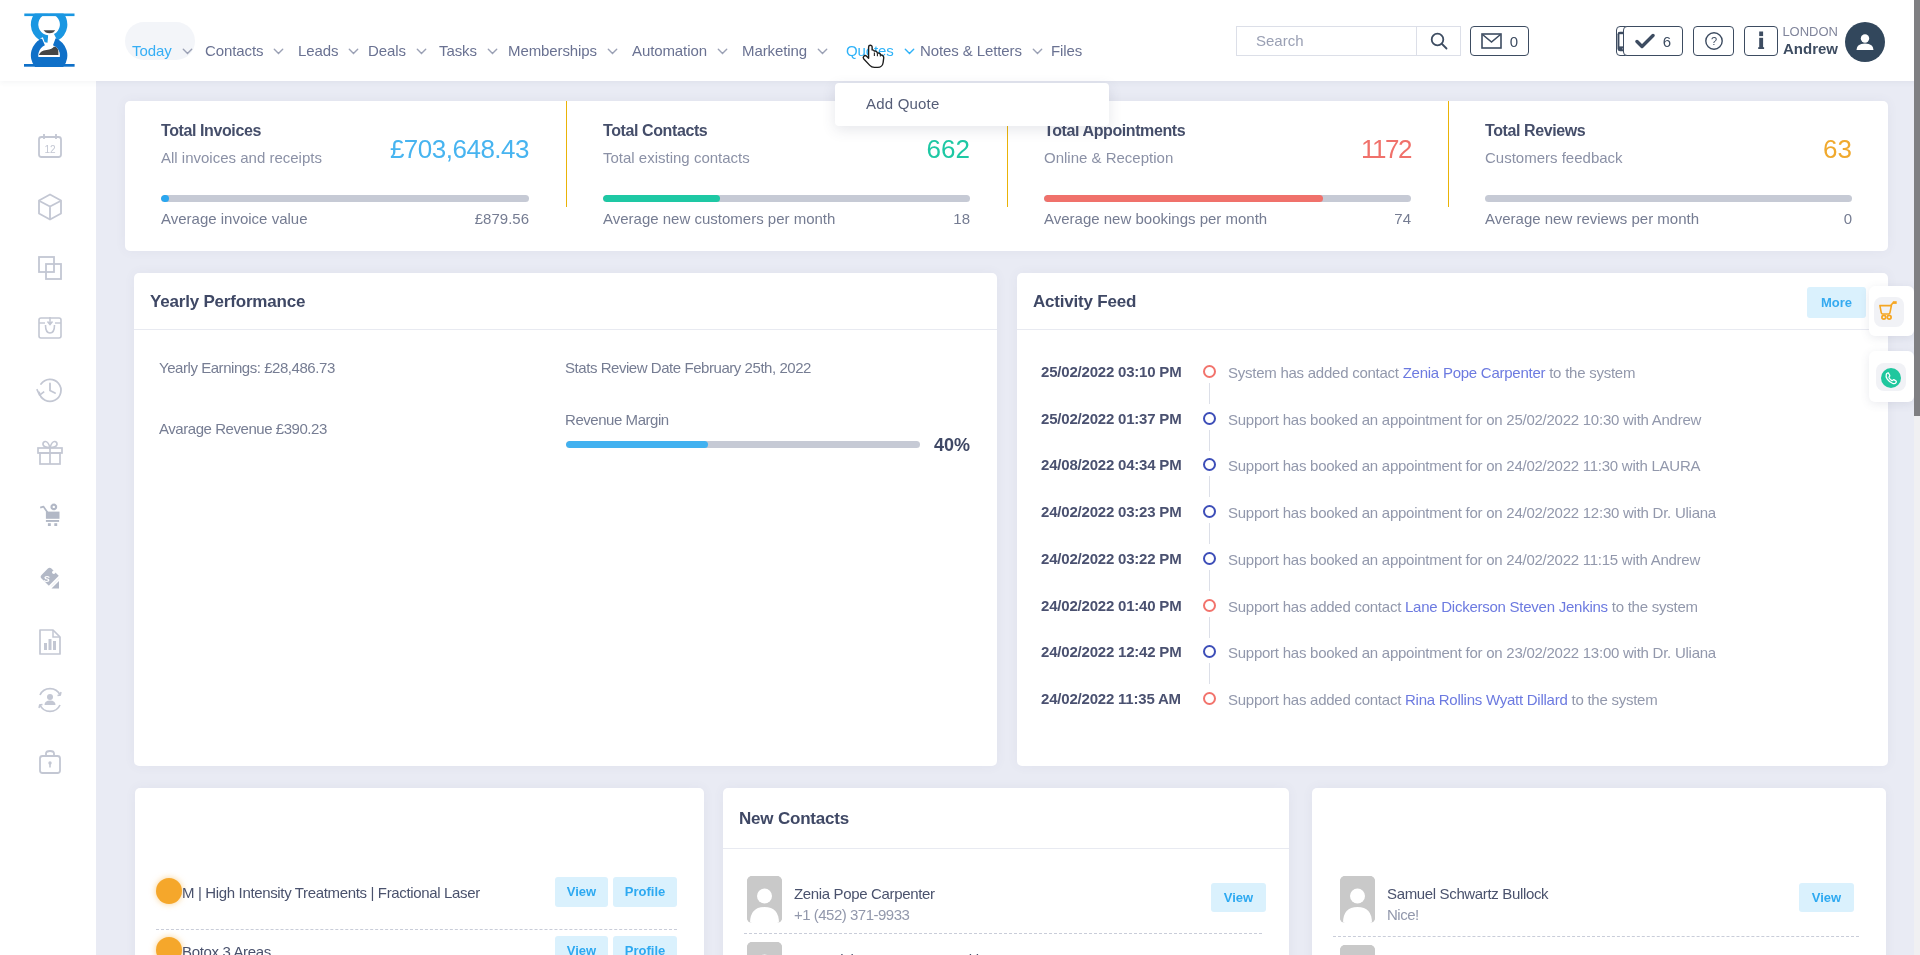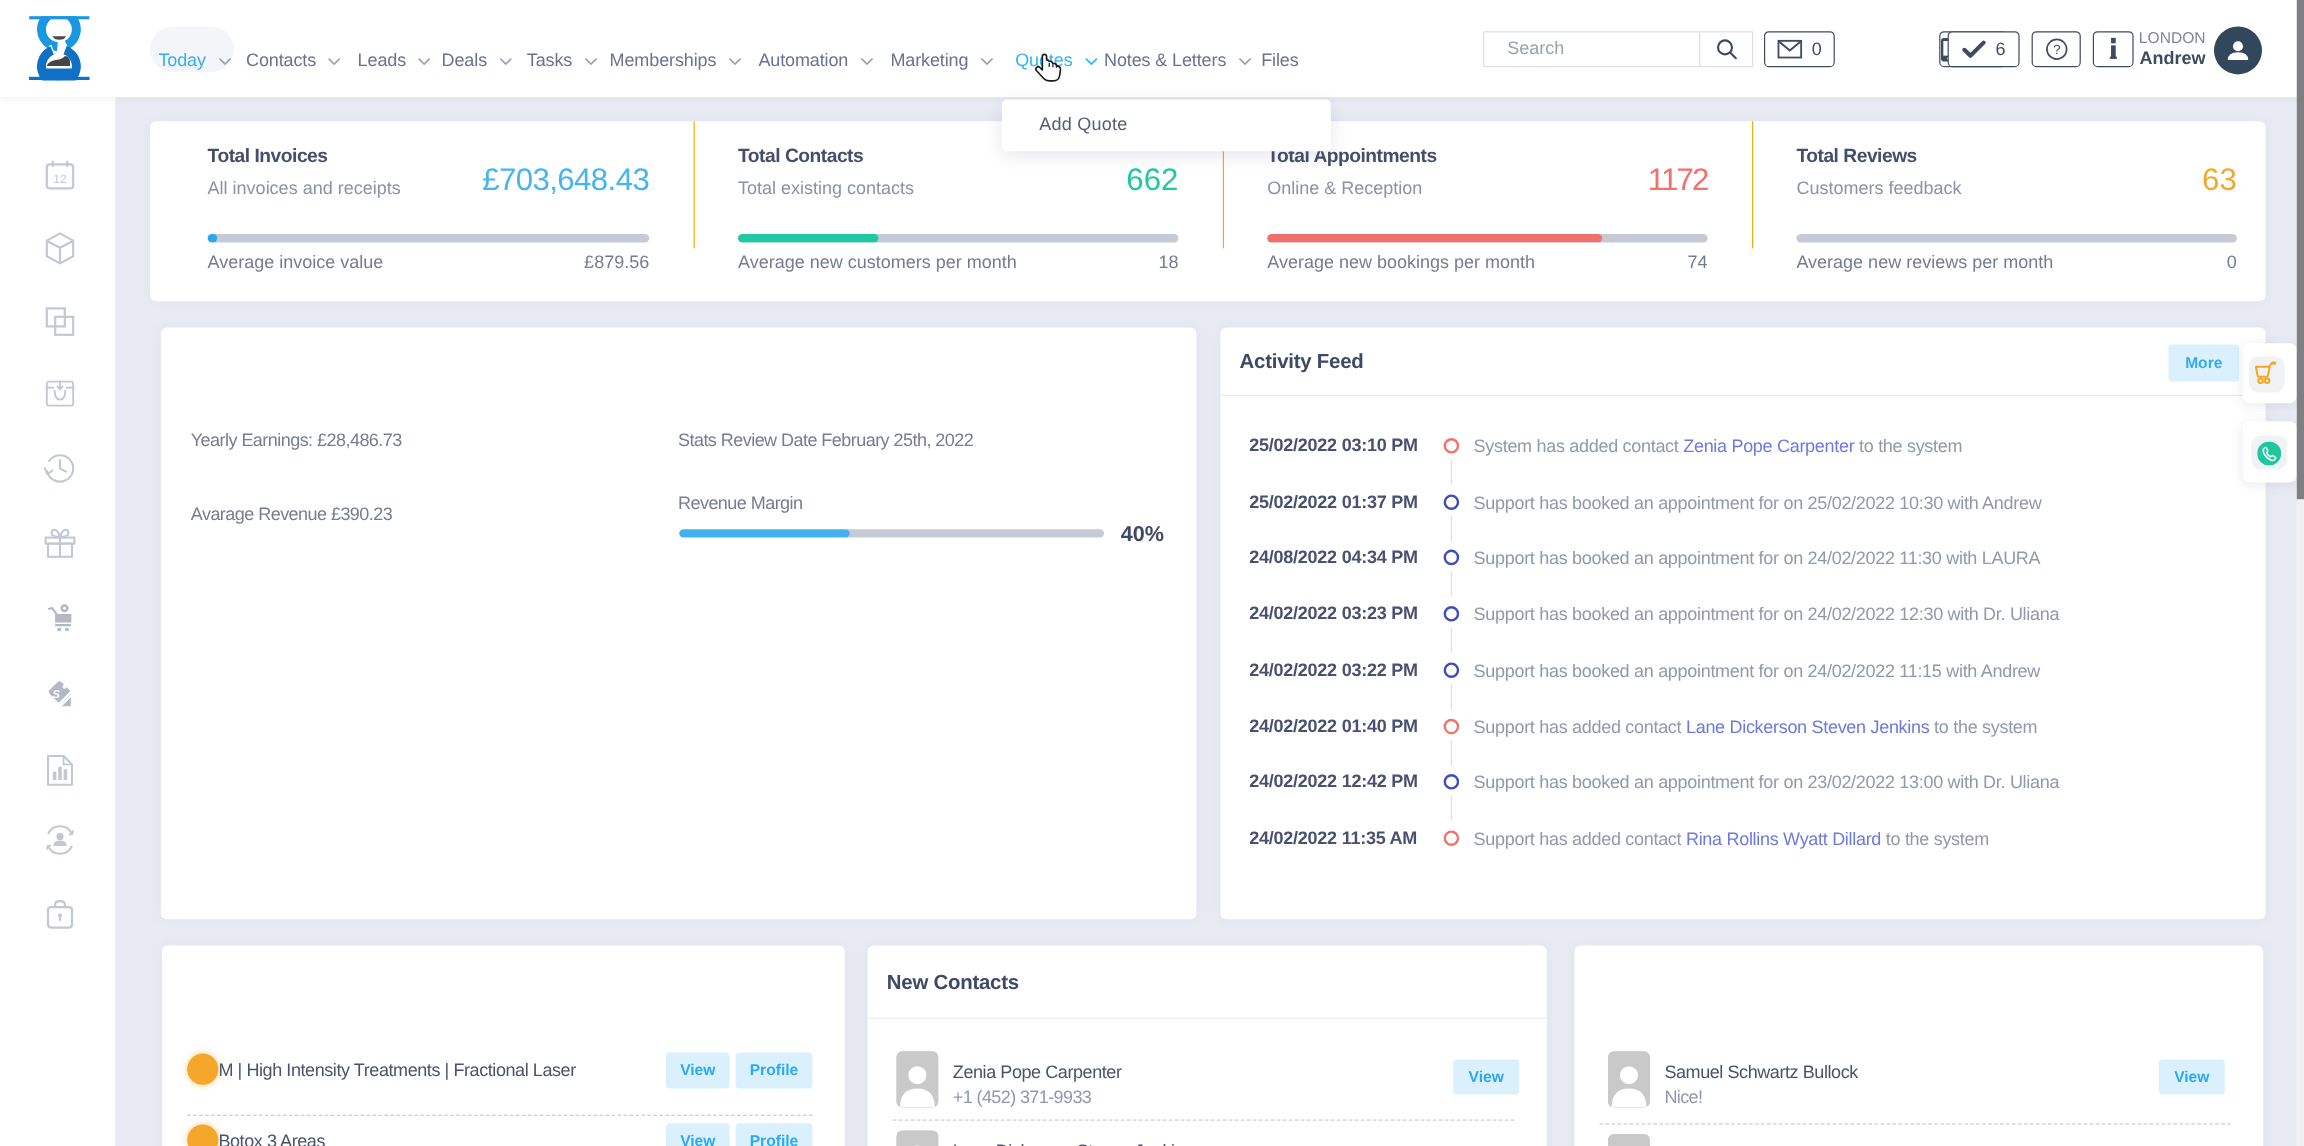--- a/index.html
+++ b/index.html
@@ -24,21 +24,21 @@
 .who .name { color:#3d4c61; font-size:15px; font-weight:bold; line-height:18px; }
 .avatar { position:absolute; left:1845px; top:22px; width:40px; height:40px; border-radius:50%; background:#32475c; display:flex; align-items:center; justify-content:center; }
 
 
 .sidebar { position:absolute; left:0; top:81px; width:96px; height:874px; background:#fff; z-index:4; }
 .sic { position:absolute; left:50px; }
 
 
 .card { position:absolute; background:#fff; border-radius:5px; box-shadow:0 0 12px rgba(80,90,120,.06); }
 .statrow { left:125px; top:101px; width:1763px; height:150px; }
-.stat { position:absolute; top:0; height:106px; width:441px;margin-left:12px; }
+.stat { position:absolute; top:0; height:106px; width:441px; }
 .stat + .stat { border-left:1px solid #eab308; }
 .stat h3 { font-size:16px; color:#454e6a; letter-spacing:-0.4px; position:absolute; }
 h3.cardtitle { font-weight:bold; }
 .stat .sub { position:absolute; font-size:15px; color:#8b91a6; }
 .stat .num { position:absolute; font-size:26px; }
 .bar { position:absolute; height:7px; border-radius:4px; background:#c6cad5; overflow:hidden; }
 .bar i { display:block; height:7px; border-radius:4px; }
 .foot { position:absolute; font-size:15px; color:#757c92; }
 
 
@@ -309,20 +309,23 @@
     <h3 class="cardtitle" style="left:36px; top:21px; position:absolute; color:#454e6a;">Total Reviews</h3>
     <div class="sub" style="left:36px; top:48px;">Customers feedback</div>
     <div class="num" style="right:37px; top:33px; color:#f0a92e;">63</div>
     <div class="bar" style="left:36px; right:37px; top:94px;"></div>
     <div class="foot" style="left:36px; top:109px;">Average new reviews per month</div>
     <div class="foot" style="right:37px; top:109px;">0</div>
   </div>
 </div>
 
 <div class="card yearly">
+  <div class="cardhead">
+      <div class="t">Yearly Performance</div>
+    </div>
   <div class="ylabel" style="left:25px; top:86px;">Yearly Earnings: £28,486.73</div>
   <div class="ylabel" style="left:431px; top:86px;">Stats Review Date February 25th, 2022</div>
   <div class="ylabel" style="left:25px; top:147px;">Avarage Revenue £390.23</div>
   <div class="ylabel" style="left:431px; top:138px;">Revenue Margin</div>
   <div class="bar" style="left:432px; top:168px; width:354px;">
       <i style="width:142px; background:#41b1f0;"></i>
     </div>
   <div style="position:absolute; left:800px; top:162px; font-size:18px; font-weight:bold; color:#3f4865;">40%</div>
 </div>
 

